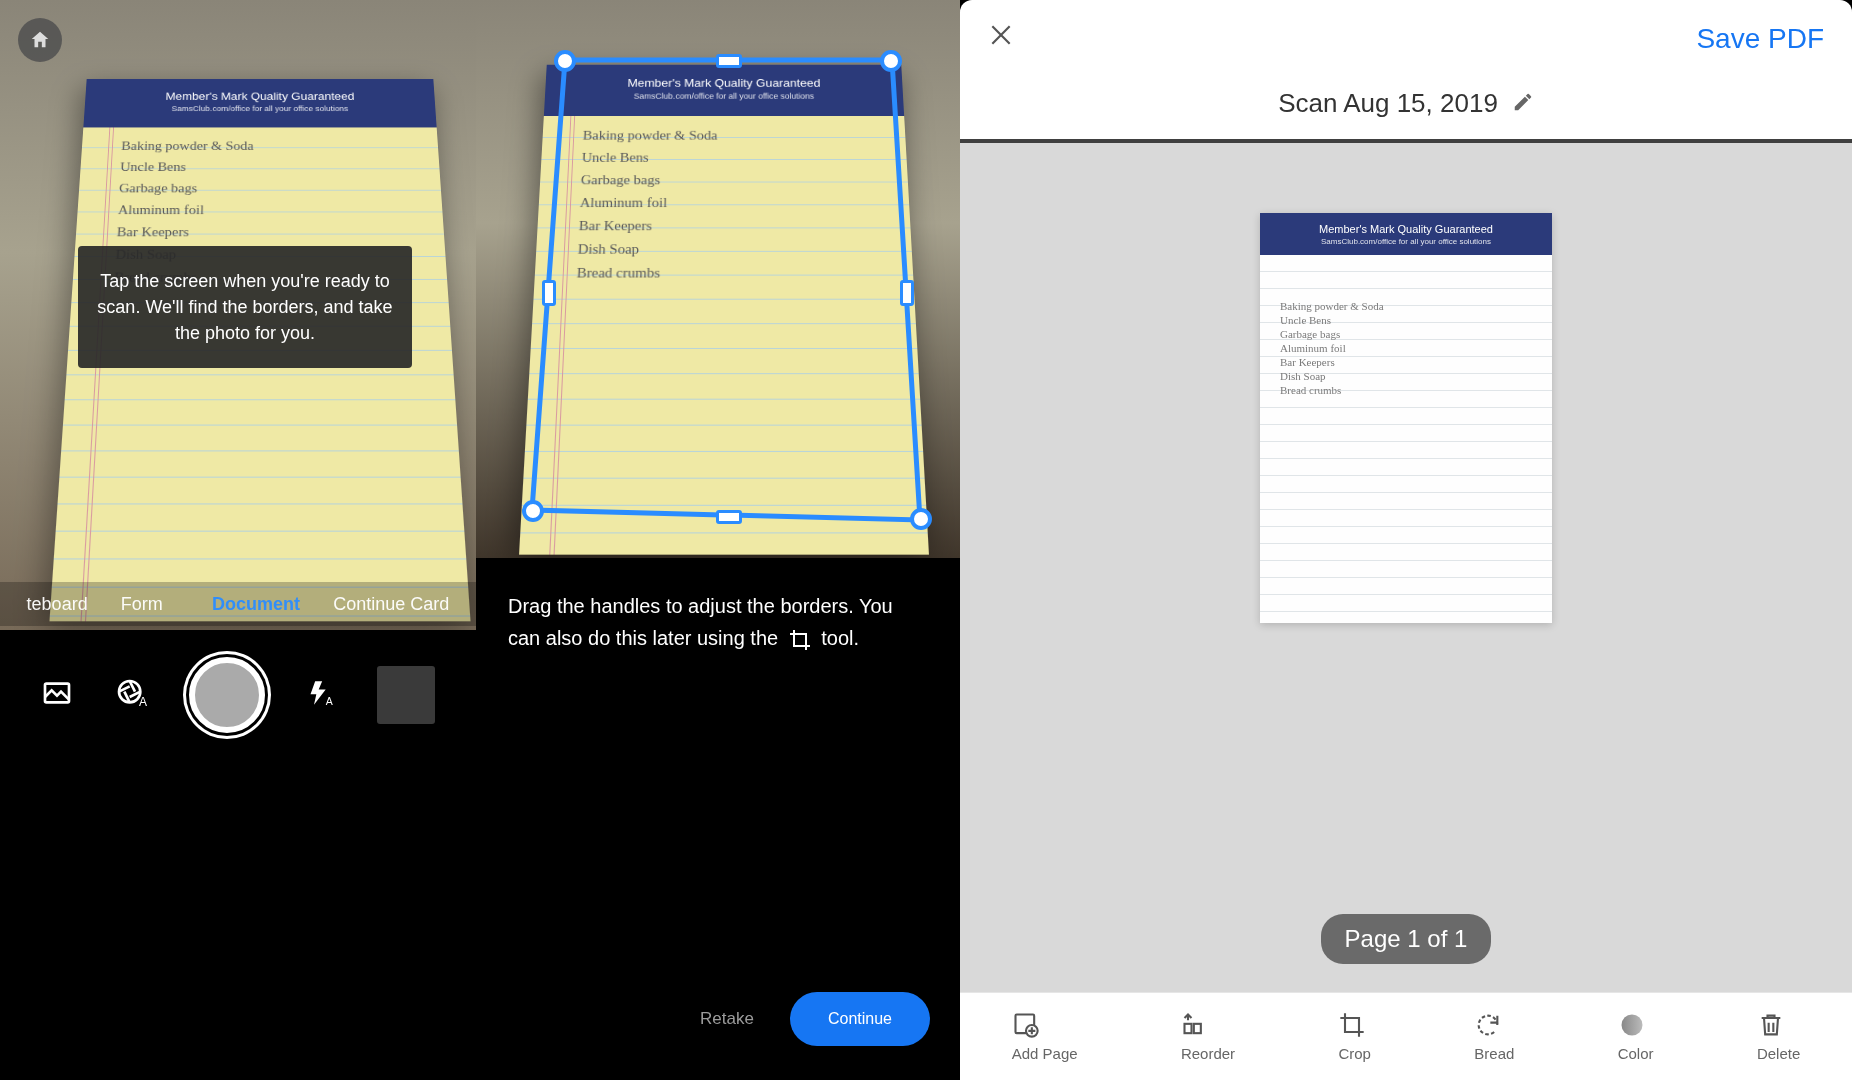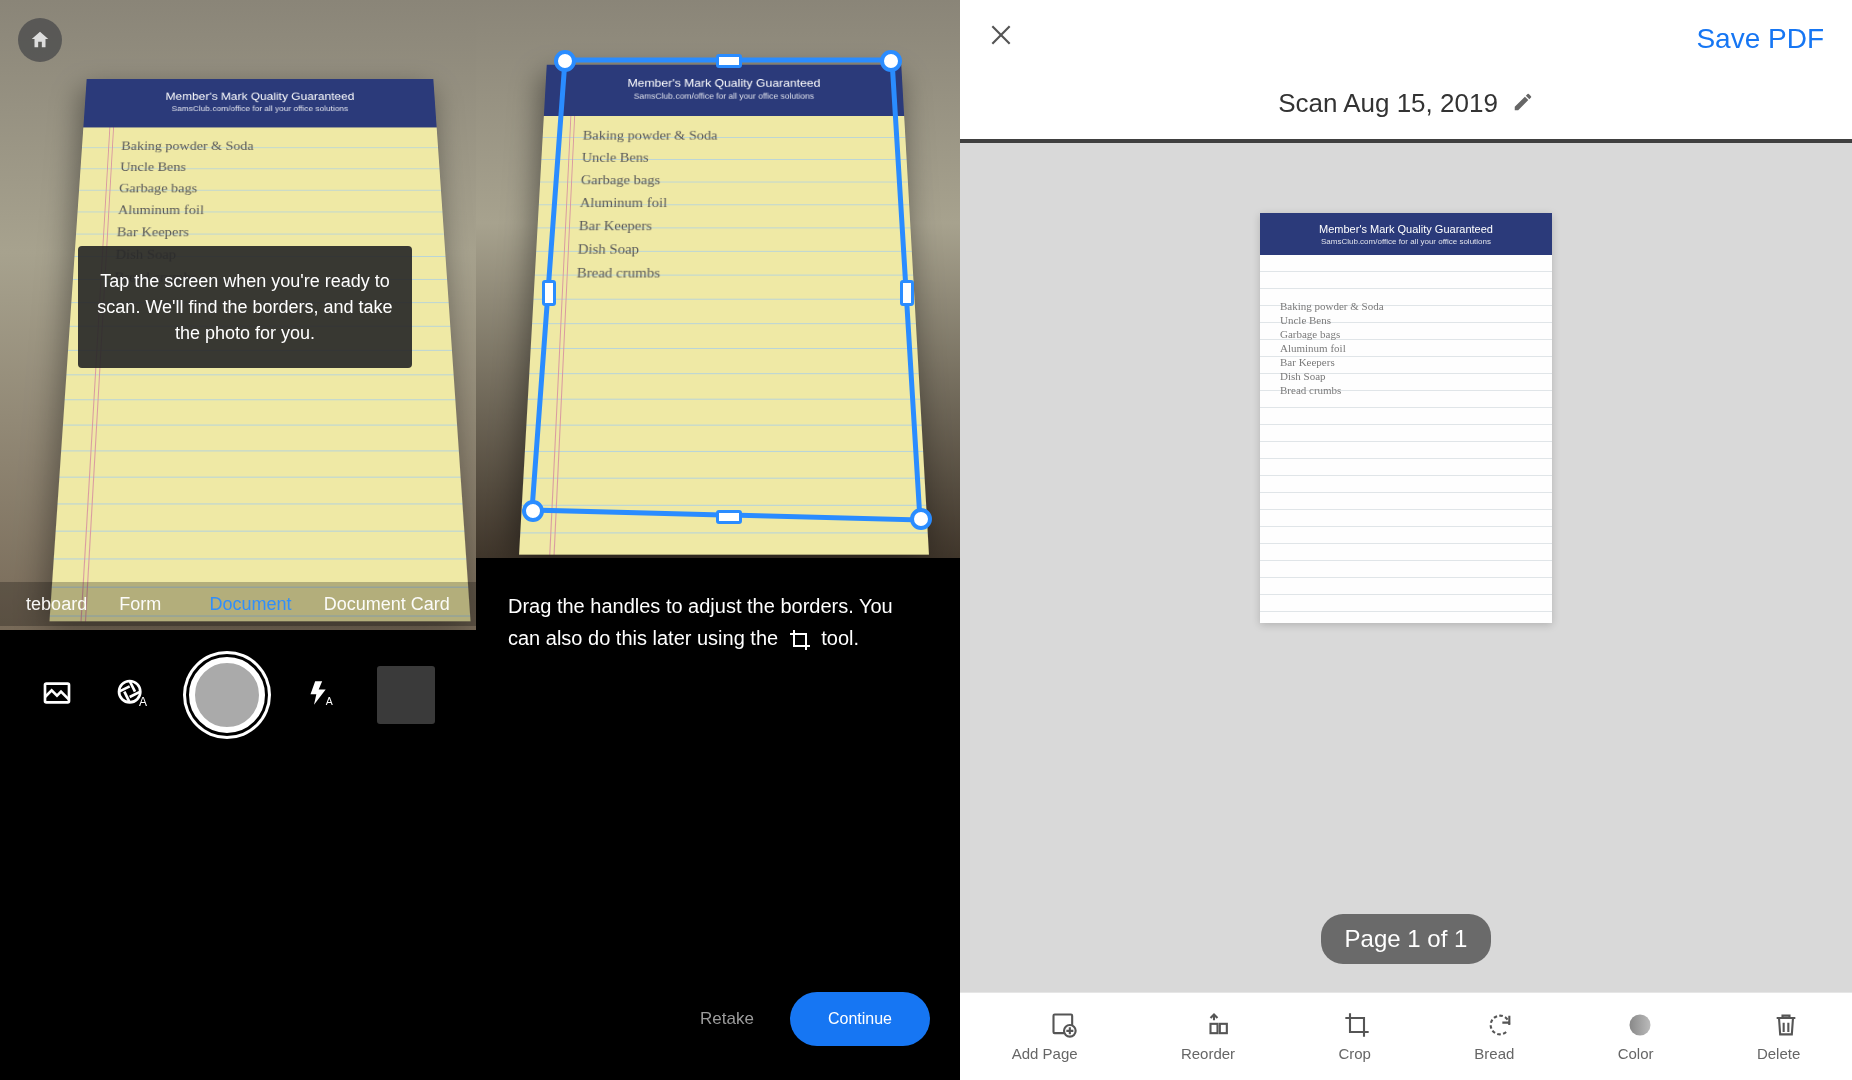--- a/index.html
+++ b/index.html
@@ -7,21 +7,21 @@
     width: 1852px;
     height: 1080px;
     display: flex;
     font-family: -apple-system, BlinkMacSystemFont, "Segoe UI", sans-serif;
     overflow: hidden;
     background: #000;
   }
   .pane { position: relative; height: 100%; }
   .pane1 { width: 476px; background: #000; }
   .pane2 { width: 484px; background: #000; }
-  .pane3 { width: 892px; background: #fff; display: flex; flex-direction: column; }
+  .pane3 { width: 892px; background: #fff; display: flex; flex-direction: column; border-radius: 12px; }
 
   
   .camera-view1 {
     width: 100%; height: 630px; position: relative;
     background: linear-gradient(180deg, #8a8578 0%, #a7a28e 40%, #786a58 100%);
   }
   .home-btn {
     position: absolute; top: 18px; left: 18px; width: 44px; height: 44px;
     border-radius: 50%; background: rgba(80,80,80,0.85);
     display: flex; align-items: center; justify-content: center;
@@ -62,21 +62,21 @@
     margin-left: 8px;
   }
   .mode-row {
     position: absolute; top: 582px; left:0; right:0;
     display: flex; justify-content: space-around; align-items: center;
     padding: 0 10px; height: 44px;
     background: rgba(0,0,0,0.25);
   }
   .mode-item { color:#fff; font-size:18px; opacity:0.95; }
   .mode-item.cut { text-align:right; }
-  .mode-item.active { color:#2a8cff; font-weight:400;margin-left:16px; }
+  .mode-item.active { color:#2a8cff; font-weight:700;margin-left:16px; }
   .cam-ctrls {
     position:absolute; top: 640px; left:0; right:0; height:110px;
     display:flex; align-items:center; justify-content:space-around;
     background:#000; padding:0 20px;
   }
   .shutter {
     width:76px; height:76px; border-radius:50%;
     background:#aaa; border:6px solid #fff;
     box-shadow: 0 0 0 3px #000, 0 0 0 6px #fff;
   }
@@ -153,21 +153,21 @@
     font-family:"Comic Sans MS",cursive; font-size:11px; line-height:14px; color:#7a7a7a;
   }
   .page-badge {
     position:absolute; bottom:28px; background:#6a6a6a; color:#fff;
     padding:11px 24px; border-radius:22px; font-size:24px;
   }
   .bottom-tools {
     height:88px; display:flex; justify-content:space-around; align-items:center;
     border-top:1px solid #e6e6e6; background:#fff;
   }
-  .tool { display:flex; flex-direction:column; align-items:flex-end; gap:6px; color:#666; font-size:15px; }
+  .tool { display:flex; flex-direction:column; align-items:flex-start; gap:6px; color:#666; font-size:15px; }
 </style>
 </head>
 <body>
 
 <div class="pane pane1">
   <div class="camera-view1">
     <div class="home-btn">
       <svg width="22" height="22" viewBox="0 0 24 24" fill="#ddd">
           <path d="M12 3l9 8h-3v9h-4v-6h-4v6H6v-9H3z"></path>
         </svg>
@@ -187,21 +187,21 @@
           <div>Dish Soap</div>
           <div>Bread crumbs</div>
         </div>
       </div>
     </div>
     <div class="tooltip-overlay">Tap the screen when you're ready to scan. We'll find the borders, and take the photo for you.</div>
     <div class="mode-row">
       <div class="mode-item cut">teboard</div>
       <div class="mode-item">Form</div>
       <div class="mode-item active">Document</div>
-      <div class="mode-item">Document Card</div>
+      <div class="mode-item">Continue Card</div>
     </div>
   </div>
   <div class="cam-ctrls">
     <div>
       <svg width="32" height="32" viewBox="0 0 24 24" fill="none" stroke="#fff" stroke-width="2">
           <rect x="3" y="5" width="18" height="14" rx="1"></rect>
           <path d="M3 15l5-5 4 4 3-3 6 6"></path>
         </svg>
     </div>
     <div>

